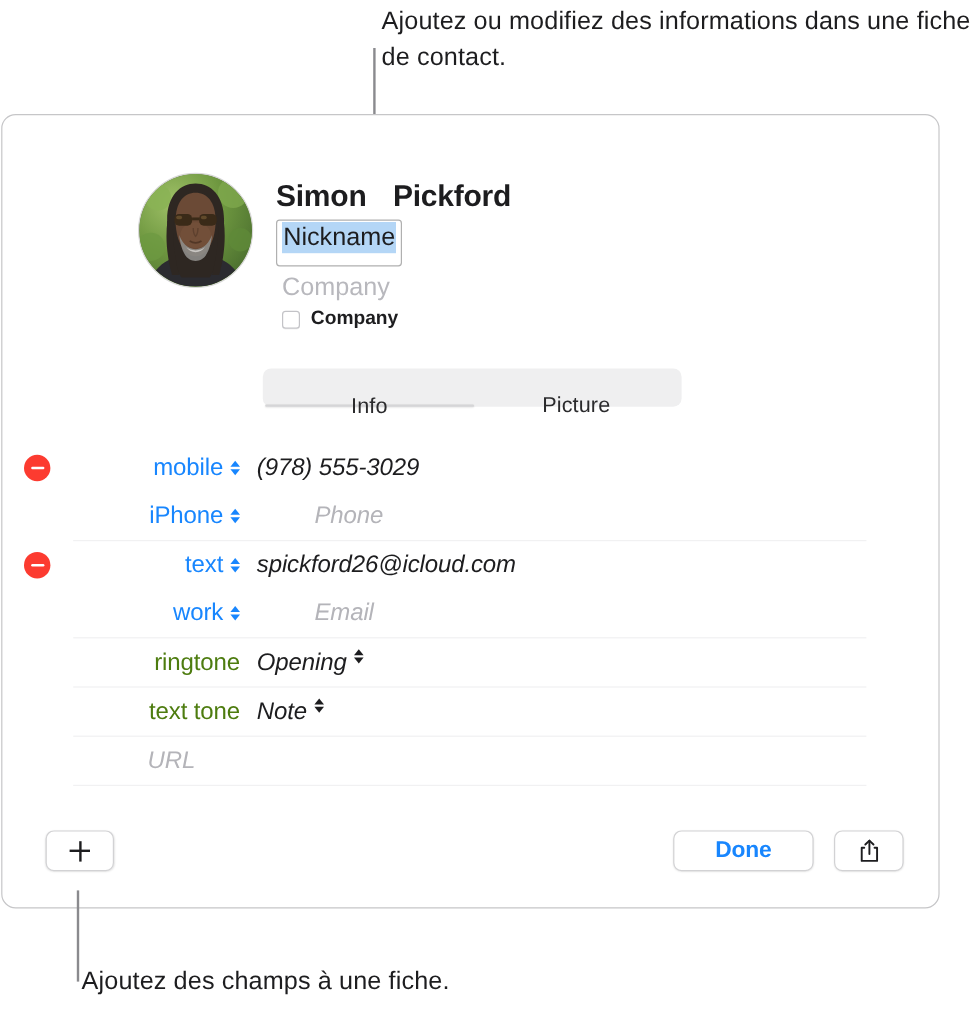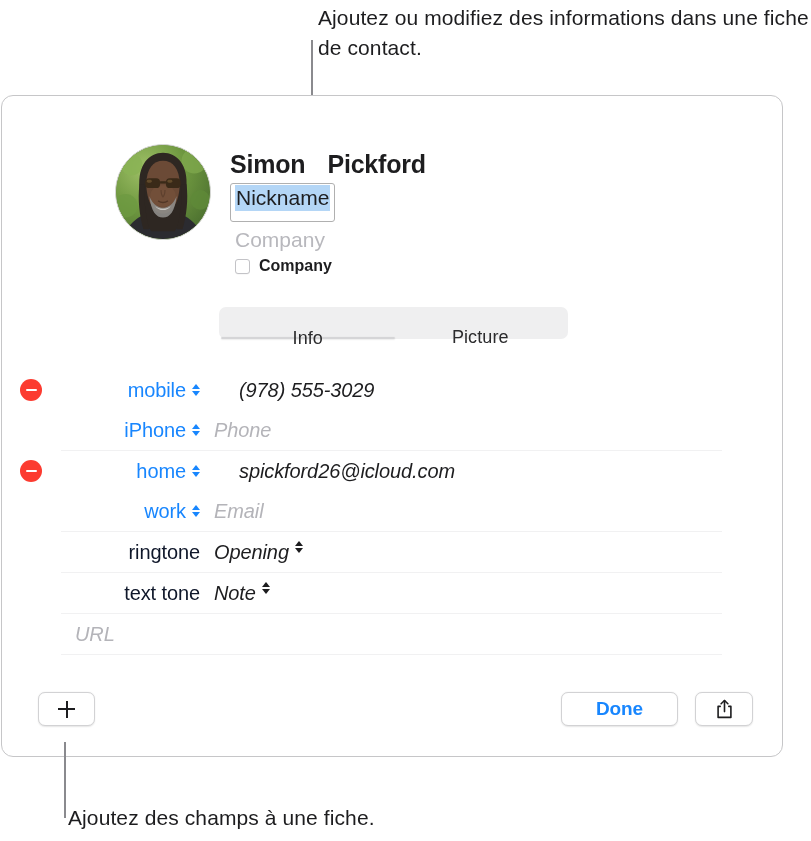--- a/index.html
+++ b/index.html
@@ -194,21 +194,21 @@
   }
   .field-row {
     position: relative;
     height: 40px;
     display: flex;
     align-items: center;
     border-bottom: 1px solid #f1f1f2;
     margin-left: 59px;
     margin-right: 60px;
   }
-  .field-row.no-rule { border-bottom: none; gap: 25px; }
+  .field-row.no-rule { border-bottom: none; }
 
   .remove-btn {
     position: absolute;
     left: -41px;
     top: 50%;
     margin-top: -11px;
     width: 22px;
     height: 22px;
     border-radius: 50%;
     background: #fc3b30;
@@ -228,21 +228,21 @@
     display: flex;
     align-items: center;
     justify-content: flex-end;
     white-space: nowrap;
   }
   .field-label {
     font-size: 20px;
     color: #1886fe;
     letter-spacing: -0.1px;
   }
-  .field-label.static { color: #0f172a; }
+  .field-label.static { color: #4d7c0f; }
   .stepper {
     display: inline-flex;
     flex-direction: column;
     align-items: center;
     justify-content: center;
     margin-left: 6px;
     line-height: 0;
   }
   .stepper .tri {
     width: 0;
@@ -265,21 +265,21 @@
     display: flex;
     align-items: flex-start;
     white-space: nowrap;
     font-style: italic;
   }
   .field-value {
     font-size: 20px;
     color: #1d1d1f;
     letter-spacing: -0.1px;
   }
-  .field-value.placeholder { color: #b4b4b9; }
+  .field-value.placeholder { color: #b4b4b9; margin-left: 48px; }
 
   
   #card-toolbar {
     position: absolute;
     left: 0;
     bottom: 0;
     width: 100%;
     height: 79px;
   }
   .tb-btn {
@@ -436,21 +436,21 @@
       <span class="field-value-cell">
         <span class="field-value placeholder">Phone</span>
       </span>
     </div>
 
     <div class="field-row no-rule">
       <span class="remove-btn">
           <span class="bar"></span>
         </span>
       <span class="field-label-cell">
-        <span class="field-label">home</span>
+        <span class="field-label">text</span>
         <span class="stepper">
             <span class="tri up"></span>
             <span class="tri down"></span>
           </span>
       </span>
       <span class="field-value-cell">
         <span class="field-value">spickford26@icloud.com</span>
       </span>
     </div>
 

